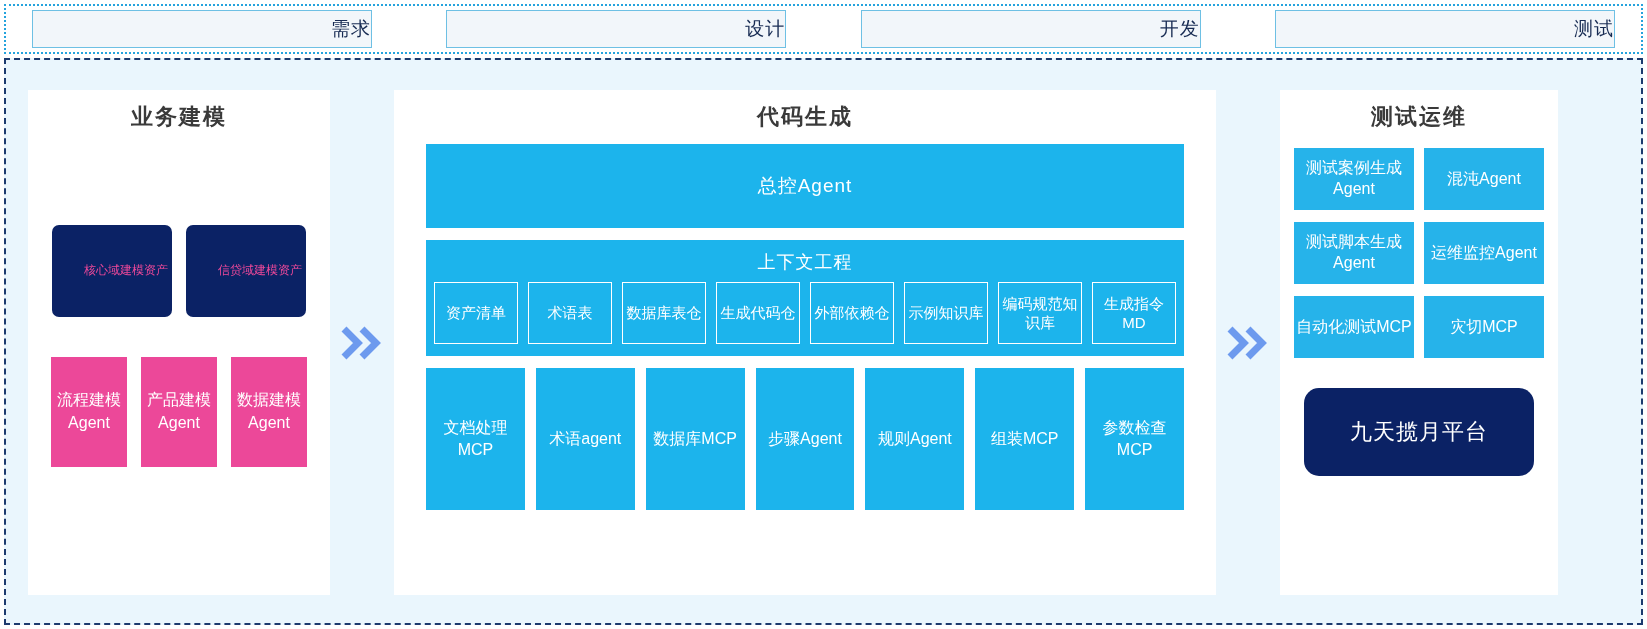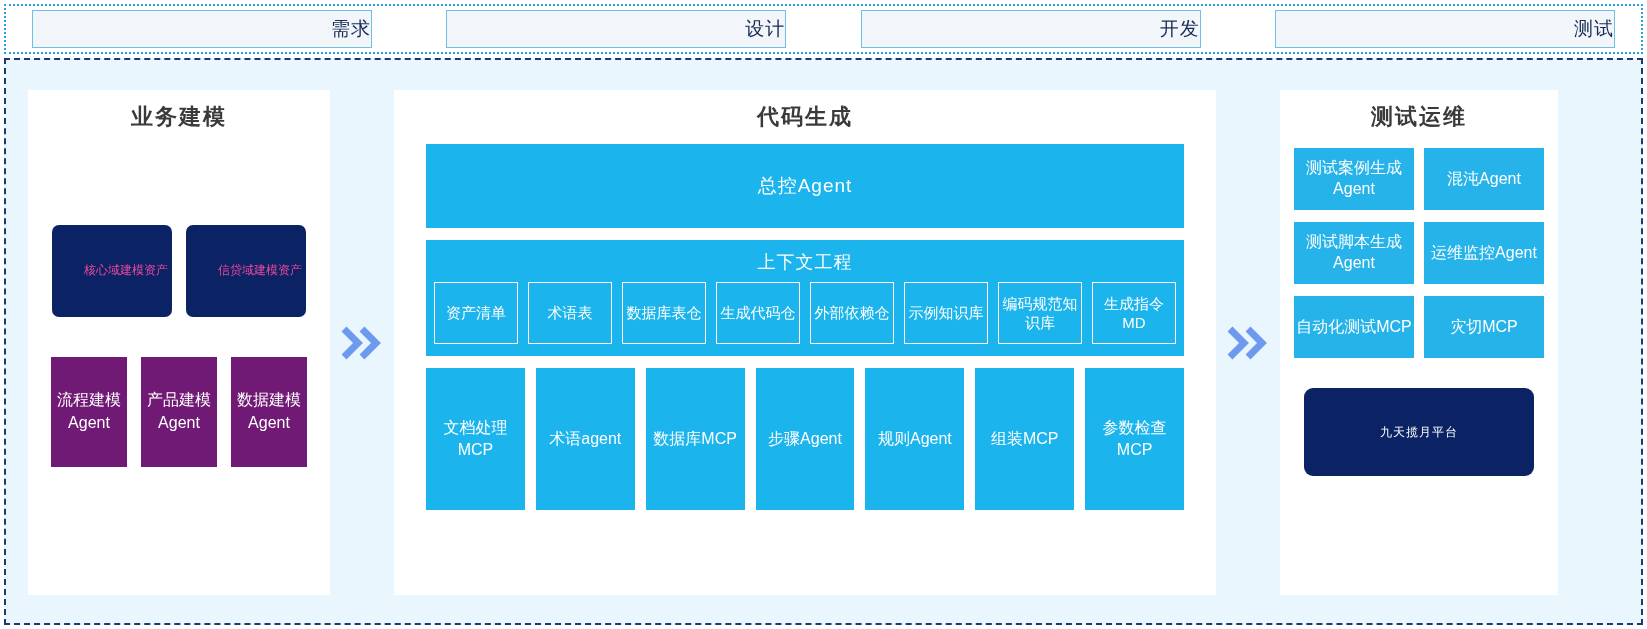--- a/index.html
+++ b/index.html
@@ -109,21 +109,21 @@
     display: flex;
     align-items: center;
     justify-content: flex-end;
     text-align: center;
     font-size: 12px;
     line-height: 1.35;
     padding: 4px;
   }
   .agent-row { display: flex; gap: 14px; justify-content: center; }
   .agent-card {
-    background: #701a75;
+    background: #ec4899;
     color: #ffffff;
     width: 76px;
     height: 110px;
     display: flex;
     align-items: center;
     justify-content: center;
     text-align: center;
     font-size: 16px;
     line-height: 1.4;
     padding: 2px;
@@ -226,25 +226,25 @@
     font-size: 16px;
     line-height: 1.3;
     padding: 2px;
   }
   .platform-card {
     margin-top: 16px;
     width: 230px;
     height: 88px;
     background: #0b2265;
     color: #ffffff;
-    border-radius: 9px;
-    display: flex;
-    align-items: center;
-    justify-content: center;
-    font-size: 12px;
+    border-radius: 15px;
+    display: flex;
+    align-items: center;
+    justify-content: center;
+    font-size: 22px;
     letter-spacing: 1px;
   }
 </style>
 </head>
 <body>
 
 <div class="phase-strip">
   <div class="phase-box">
     <span>需求</span>
   </div>

